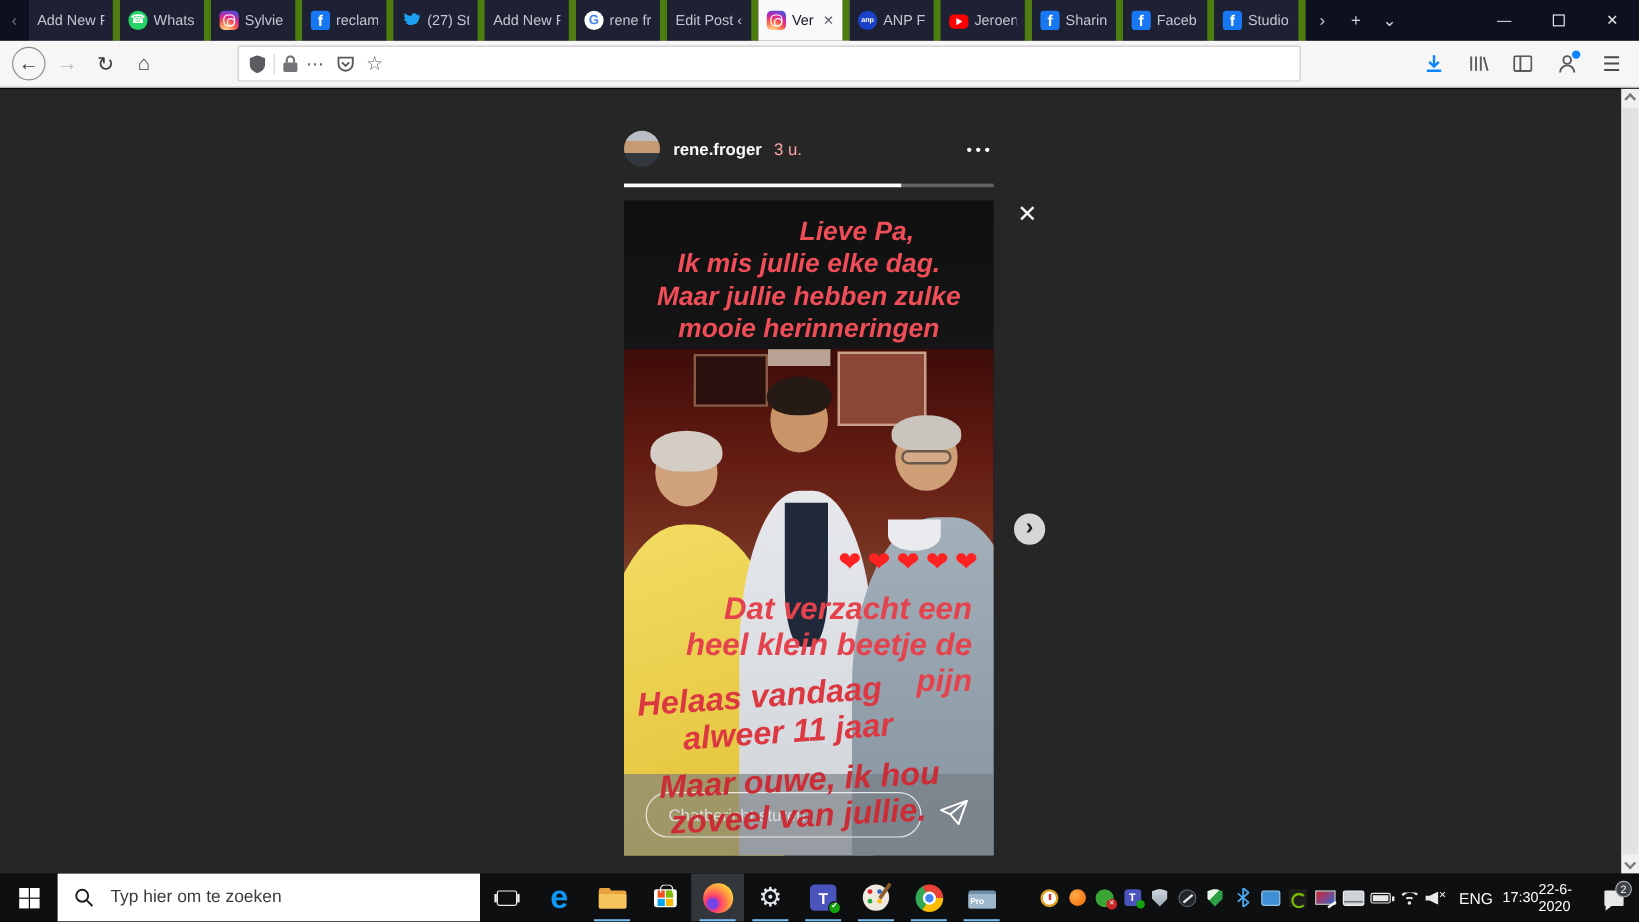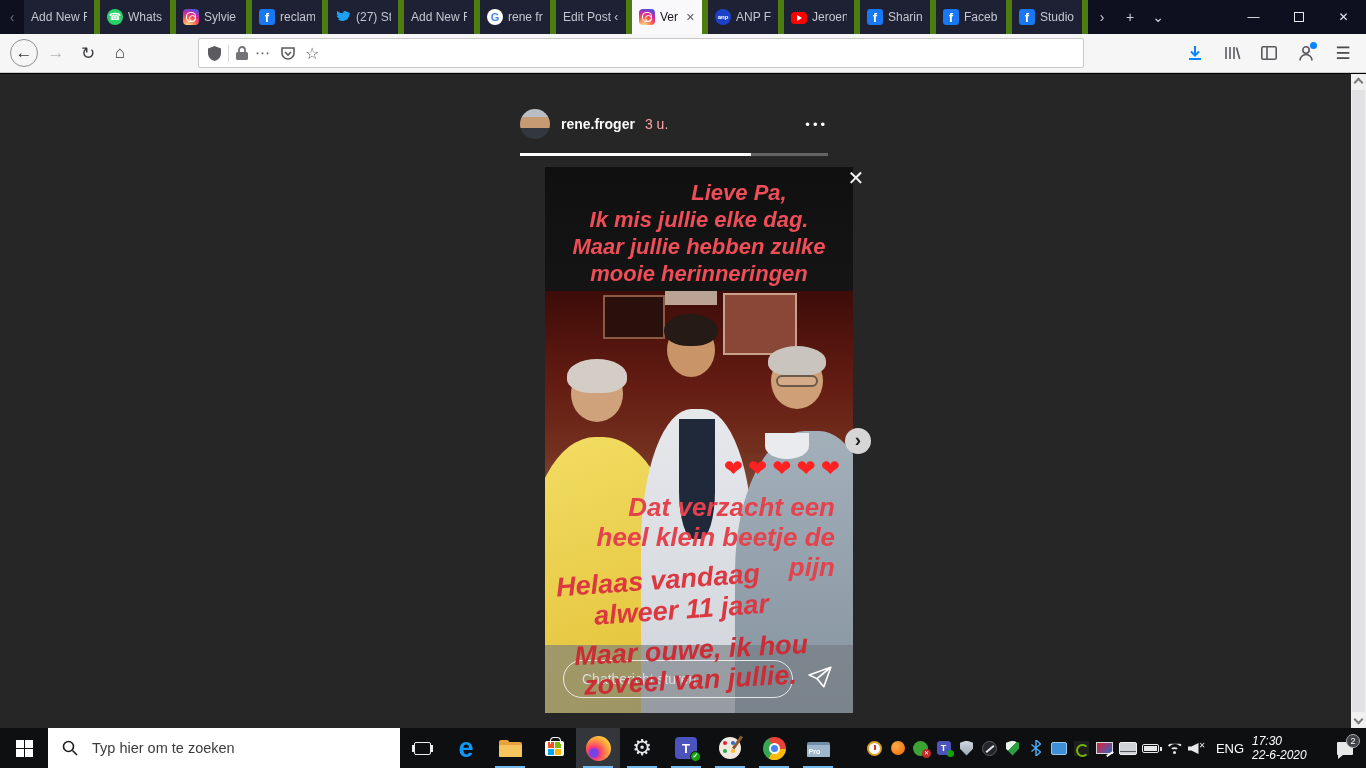--- a/index.html
+++ b/index.html
@@ -63,21 +63,21 @@
   .sb-thumb { position:absolute; left:1px; right:1px; top:16px; bottom:16px; background:#e2e2e4; }
 
   .story-header { position:absolute; left:520px; top:33px; width:308px; height:34px; display:flex; align-items:center; }
   .avatar { width:30px; height:30px; border-radius:50%; background:linear-gradient(180deg,#b9bec5 0%,#b9bec5 28%,#c69a72 28%,#c69a72 62%,#33383f 62%); flex-shrink:0; }
   .story-user { margin-left:11px; color:#fafafa; font-size:14px; font-weight:bold; }
   .story-time { margin-left:10px; color:#fca5a5; font-size:14px; }
   .story-menu { margin-left:auto; color:#fff; font-size:13px; letter-spacing:3px; }
   .progress { position:absolute; left:520px; top:79px; width:308px; height:2.5px; background:#646464; }
   .progress-fill { height:100%; background:#fff; }
 
-  .story-card { position:absolute; left:520px; top:93px; width:308px; height:546px; background:linear-gradient(#101010,#242424); overflow:hidden;margin-left:25px; }
+  .story-card { position:absolute; left:520px; top:93px; width:308px; height:546px; background:linear-gradient(#101010,#242424); overflow:hidden; }
   .photo { position:absolute; left:0; top:124px; right:0; bottom:0; background:linear-gradient(180deg,#3d0c09 0%,#641c12 22%,#74301f 38%,#7d5543 52%,#74808a 70%,#6f7d88 100%); }
   .frame1 { position:absolute; left:58px; top:4px; width:62px; height:44px; background:#2a100c; border:2px solid #8a5a44; }
   .frame2 { position:absolute; left:178px; top:2px; width:74px; height:62px; background:#8a4636; border:2px solid #c9a08a; }
   .sign { position:absolute; left:120px; top:0px; width:52px; height:14px; background:#d8c9b8; opacity:.8; }
   .head { position:absolute; border-radius:50%; }
   .head-woman { left:26px; top:75px; width:52px; height:56px; background:#cfa27c; }
   .head-woman::before { content:""; position:absolute; left:-4px; top:-7px; width:60px; height:34px; background:#d3cdc6; border-radius:50% 50% 40% 40%; }
   .head-man { left:122px; top:32px; width:48px; height:54px; background:#c89468; }
   .head-man::before { content:""; position:absolute; left:-3px; top:-9px; width:54px; height:32px; background:#251a15; border-radius:50% 50% 45% 45%; }
   .head-oldman { left:226px; top:62px; width:52px; height:56px; background:#cf9f78; }
@@ -171,21 +171,21 @@
   .t-battery::before { content:""; position:absolute; inset:1px; background:#e8e8e8; }
   .t-battery::after { content:""; position:absolute; right:-4px; top:2px; width:2px; height:4px; background:#e8e8e8; }
   .t-wifi { position:relative; width:18px; height:14px; }
   .t-wifi::before { content:""; position:absolute; left:1px; top:1px; width:14px; height:14px; border:2px solid #e8e8e8; border-radius:50%; clip-path:polygon(50% 50%, 2% 10%, 98% 10%); }
   .t-wifi::after { content:""; position:absolute; left:5.5px; top:5.5px; width:5px; height:5px; border:2px solid #e8e8e8; border-radius:50%; clip-path:polygon(50% 50%, 0 8%, 100% 8%); }
   .t-wifi .dot { position:absolute; left:8px; top:10px; width:3px; height:3px; background:#e8e8e8; border-radius:50%; }
   .t-vol { position:relative; width:18px; height:14px; }
   .t-vol::before { content:""; position:absolute; left:0; top:2px; width:11px; height:11px; background:#e8e8e8; clip-path:polygon(0 32%, 35% 32%, 100% 0, 100% 100%, 35% 68%, 0 68%); }
   .t-vol::after { content:"✕"; position:absolute; right:0; top:0; color:#e8e8e8; font-size:8px; }
   .tb-lang { width:44px; display:flex; align-items:center; justify-content:center; font-size:13px; }
-  .tb-clock { width:72px; display:flex; flex-direction:column; align-items:flex-start; justify-content:center; font-size:12px; line-height:14px;font-style:italic; }
+  .tb-clock { width:72px; display:flex; align-items:center; justify-content:center; font-size:12px; line-height:14px; }
   .tb-notif { width:42px; display:flex; align-items:center; justify-content:center; position:relative; }
   .notif-icon { width:16px; height:13px; background:#e8e8e8; border-radius:1px; position:relative; }
   .notif-icon::before { content:""; position:absolute; left:1px; bottom:-4px; border-left:5px solid #e8e8e8; border-bottom:4px solid transparent; }
   .notif-badge { position:absolute; right:6px; bottom:7px; width:14px; height:14px; border-radius:50%; background:#3f4246; border:1.5px solid #aaa; color:#fff; font-size:9px; display:flex; align-items:center; justify-content:center; }
 </style>
 </head>
 <body>
 
 <div class="screen">
 

